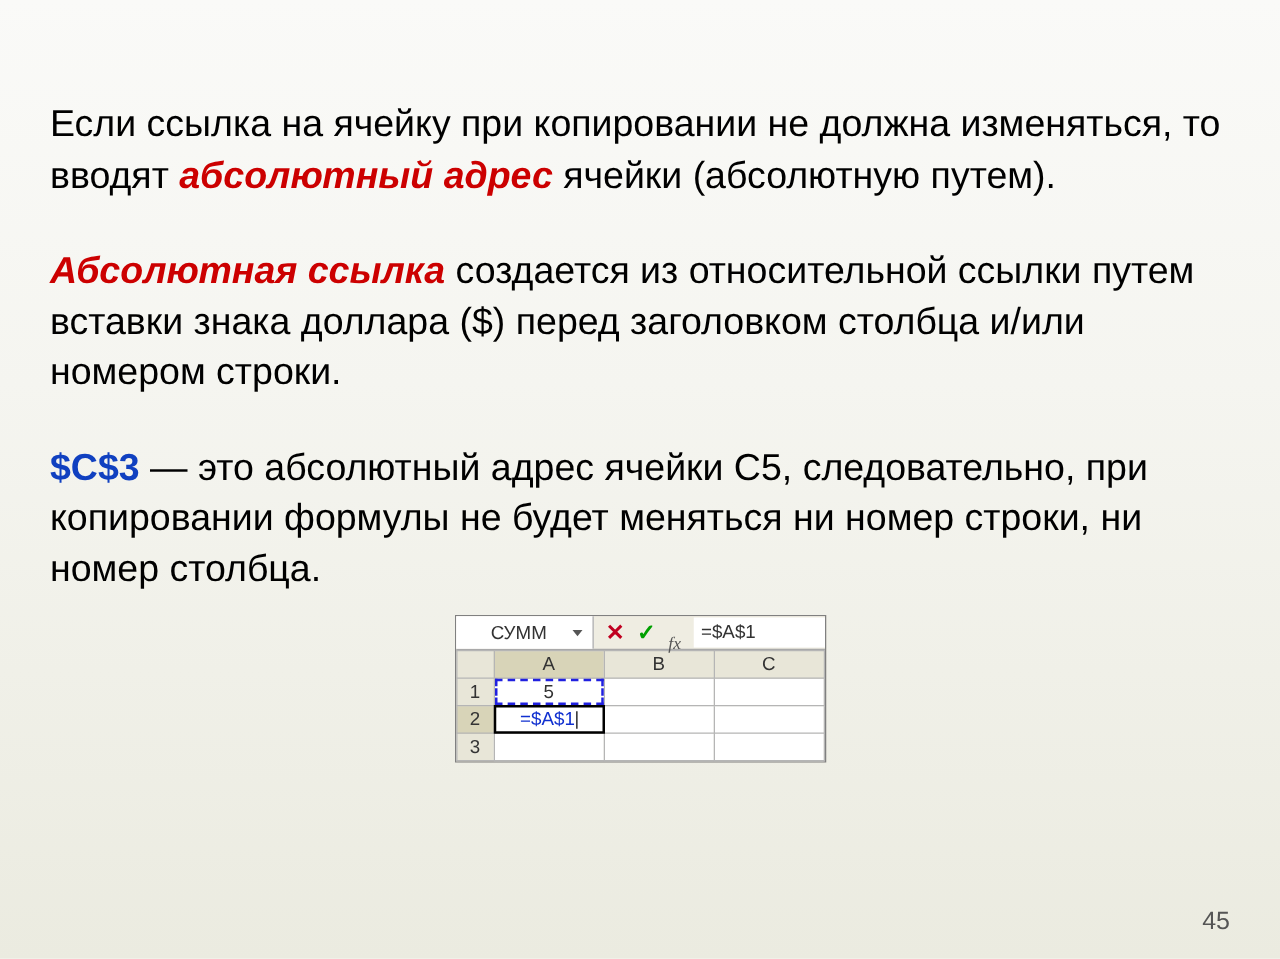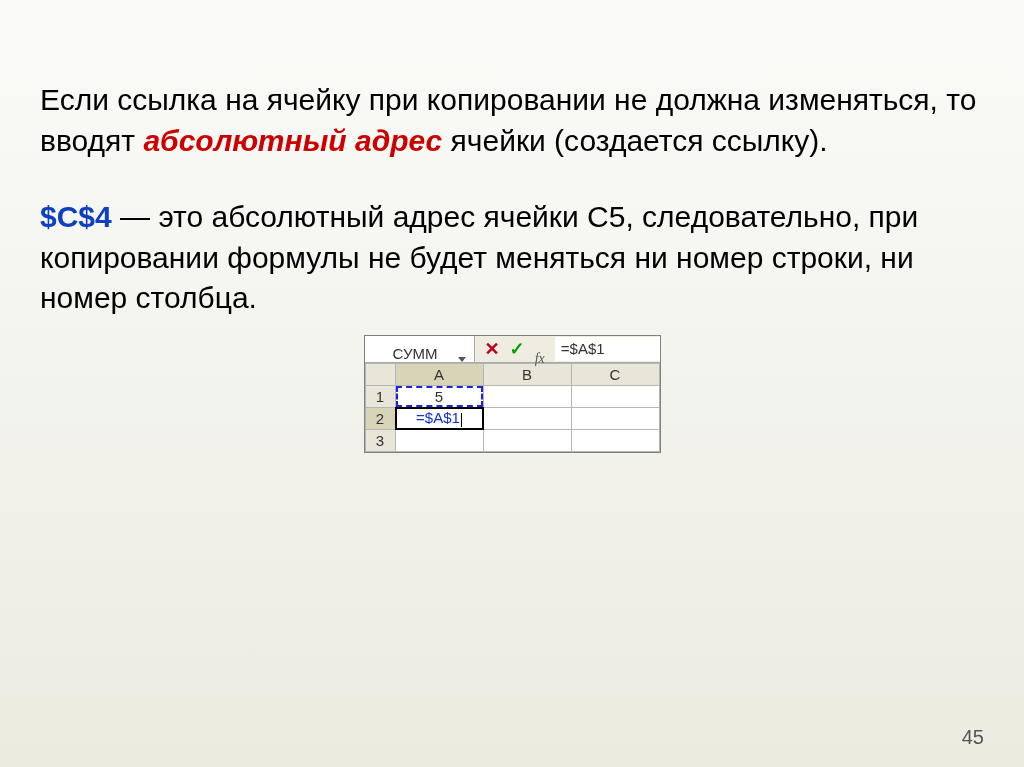--- a/index.html
+++ b/index.html
@@ -48,21 +48,21 @@
     display: flex;
     align-items: center;
     height: 26px;
     border-bottom: 1px solid #a9a9a9;
     background: #efede2;
   }
   .namebox {
     width: 110px;
     padding: 0 8px;
     display: flex;
-    align-items: flex-end;
+    align-items: center;
     justify-content: space-between;
     border-right: 1px solid #a9a9a9;
     height: 100%;
     background: #fff;
     box-sizing: border-box;
   }
   .namebox .txt {
     flex: 1;
     text-align: center;
     font-weight: normal;
@@ -174,26 +174,29 @@
     right: 40px;
     font-size: 20px;
     color: #555;
   }
 </style>
 </head>
 <body>
 
 <div class="content">
   <p class="para">
-    <span>Если ссылка на ячейку при копировании не должна изменяться, то вводят </span><span class="red-italic">абсолютный адрес</span><span> ячейки (создается ссылку).</span>
+    <span>Если ссылка на ячейку при копировании не должна изменяться, то вводят </span><span class="red-italic">абсолютный адрес</span><span> ячейки (абсолютную путем).</span>
   </p>
 
+  <p class="para">
+    <span class="red-italic">Абсолютная ссылка</span><span> создается из относительной ссылки путем вставки знака доллара ($) перед заголовком столбца и/или номером строки.</span>
+  </p>
 
   <p class="para" style="margin-bottom:16px;">
-    <span class="blue-bold">$C$4</span><span> — это абсолютный адрес ячейки С5, следовательно, при копировании формулы не будет меняться ни номер строки, ни номер столбца.</span>
+    <span class="blue-bold">$C$3</span><span> — это абсолютный адрес ячейки С5, следовательно, при копировании формулы не будет меняться ни номер строки, ни номер столбца.</span>
   </p>
 
   <div class="excel-wrap">
     <div class="excel">
       <div class="fbar">
         <div class="namebox">
           <span class="txt">СУММ</span>
           <span class="chev"></span>
         </div>
         <div class="fbtns">

